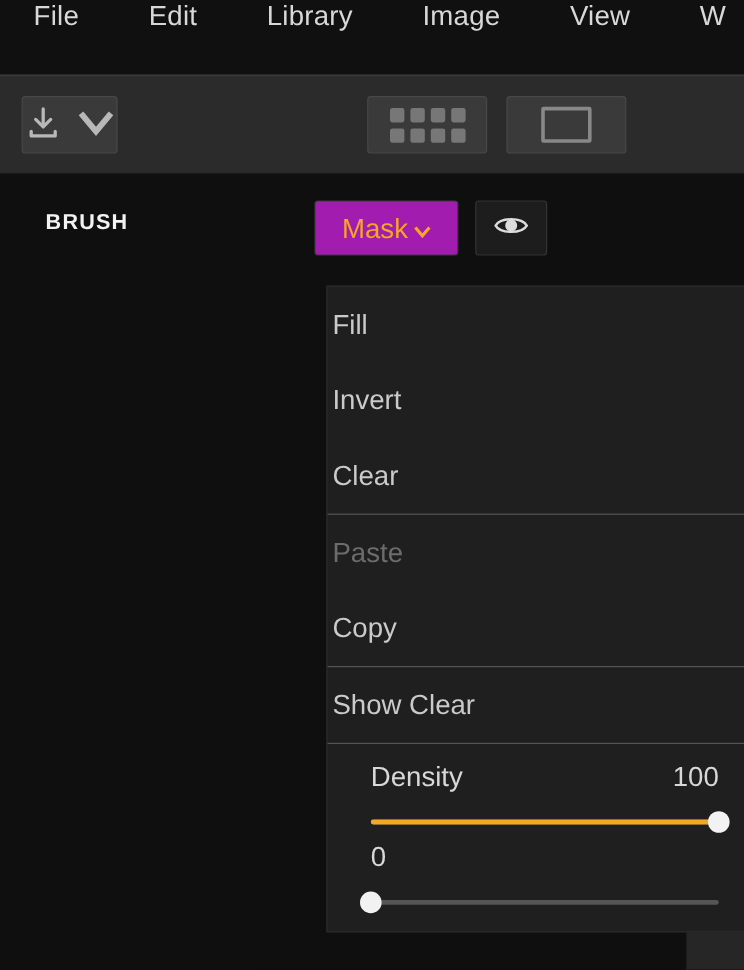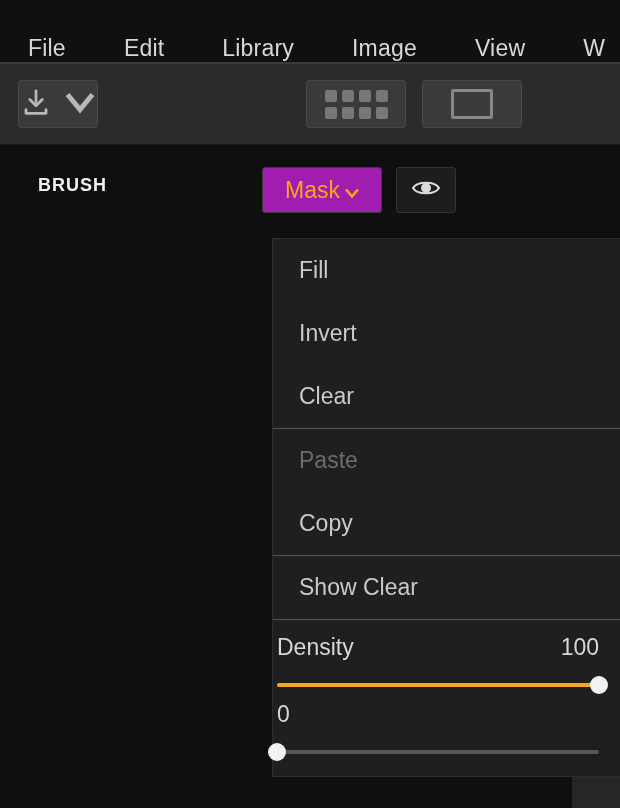--- a/index.html
+++ b/index.html
@@ -10,21 +10,21 @@
     background: #0f0f0f;
     font-family: "Segoe UI", Arial, sans-serif;
     color: #d8d8d8;
     overflow: hidden;
     -webkit-font-smoothing: antialiased;
   }
 
   
   .menubar {
     display: flex;
-    align-items: flex-end;
+    align-items: flex-start;
     height: 64px;
     border-bottom: 2px solid #3a3a3a;
     background: #101010;
     padding-left: 28px;
     box-sizing: border-box;
   }
   .menu-item {
     font-size: 23px;
     color: #d8d8d8;
     letter-spacing: 0.2px;
@@ -145,32 +145,32 @@
     position: absolute;
     left: 272px;
     top: 238px;
     width: 348px;
     background: #1f1f1f;
     border: 1px solid #2c2c2c;
   }
   .dd-item {
     font-size: 23px;
     color: #cacaca;
-    padding: 18px 22px 18px 26px;
+    padding: 18px 22px 18px 4px;
     cursor: default;
   }
   .dd-item.disabled { color: #6c6c6c; }
   .dd-sep {
     height: 1px;
     background: #555;
     margin: 0;
   }
 
   .dd-slider-row {
-    padding: 14px 22px 0 4px;
+    padding: 14px 22px 0 36px;
   }
   .dd-slider-head {
     display: flex;
     justify-content: space-between;
     font-size: 23px;
     color: #d8d8d8;
   }
   .dd-slider-track {
     position: relative;
     height: 4px;

